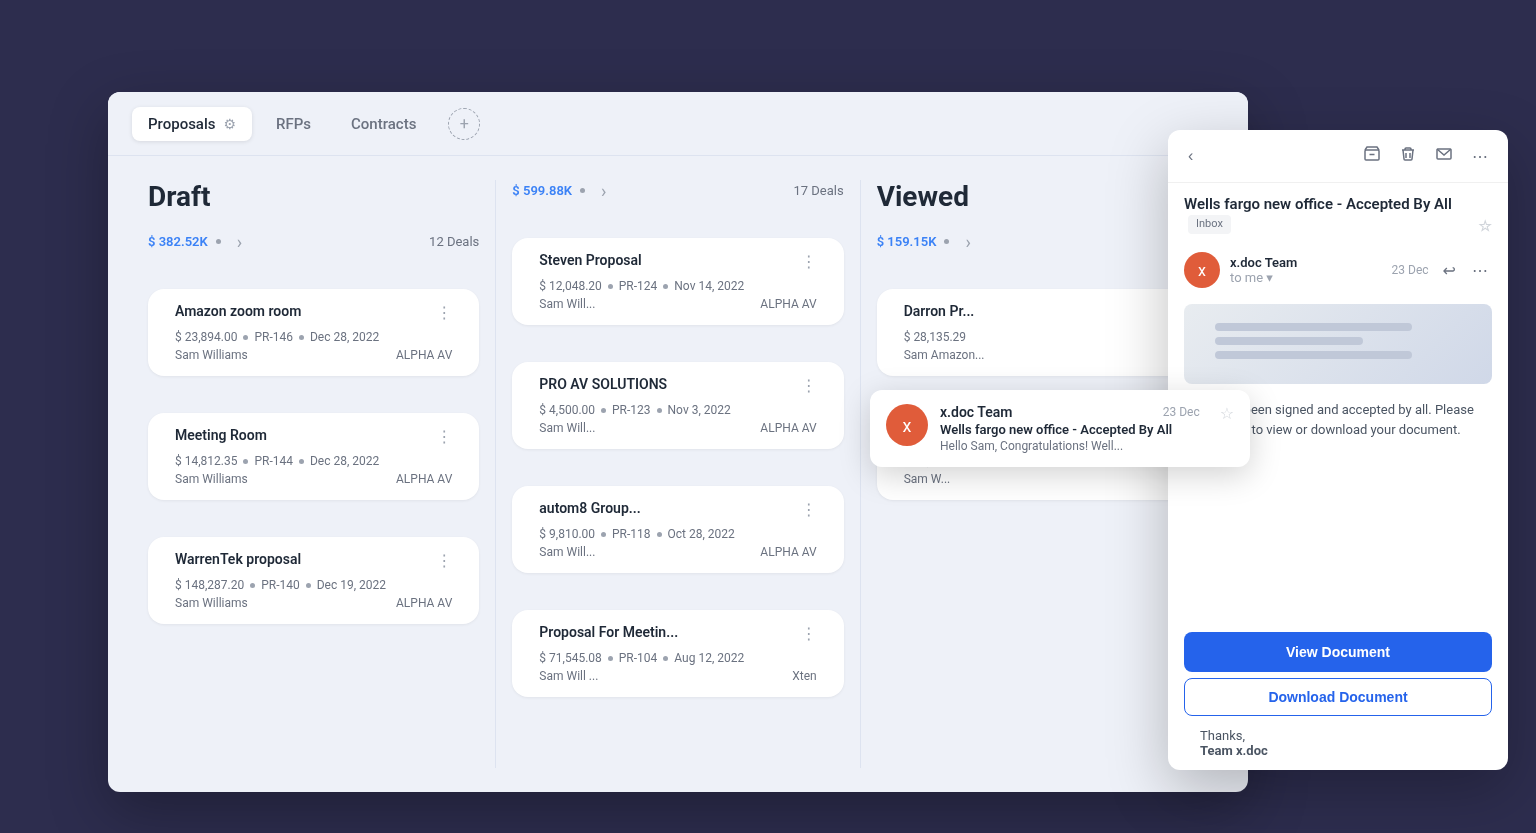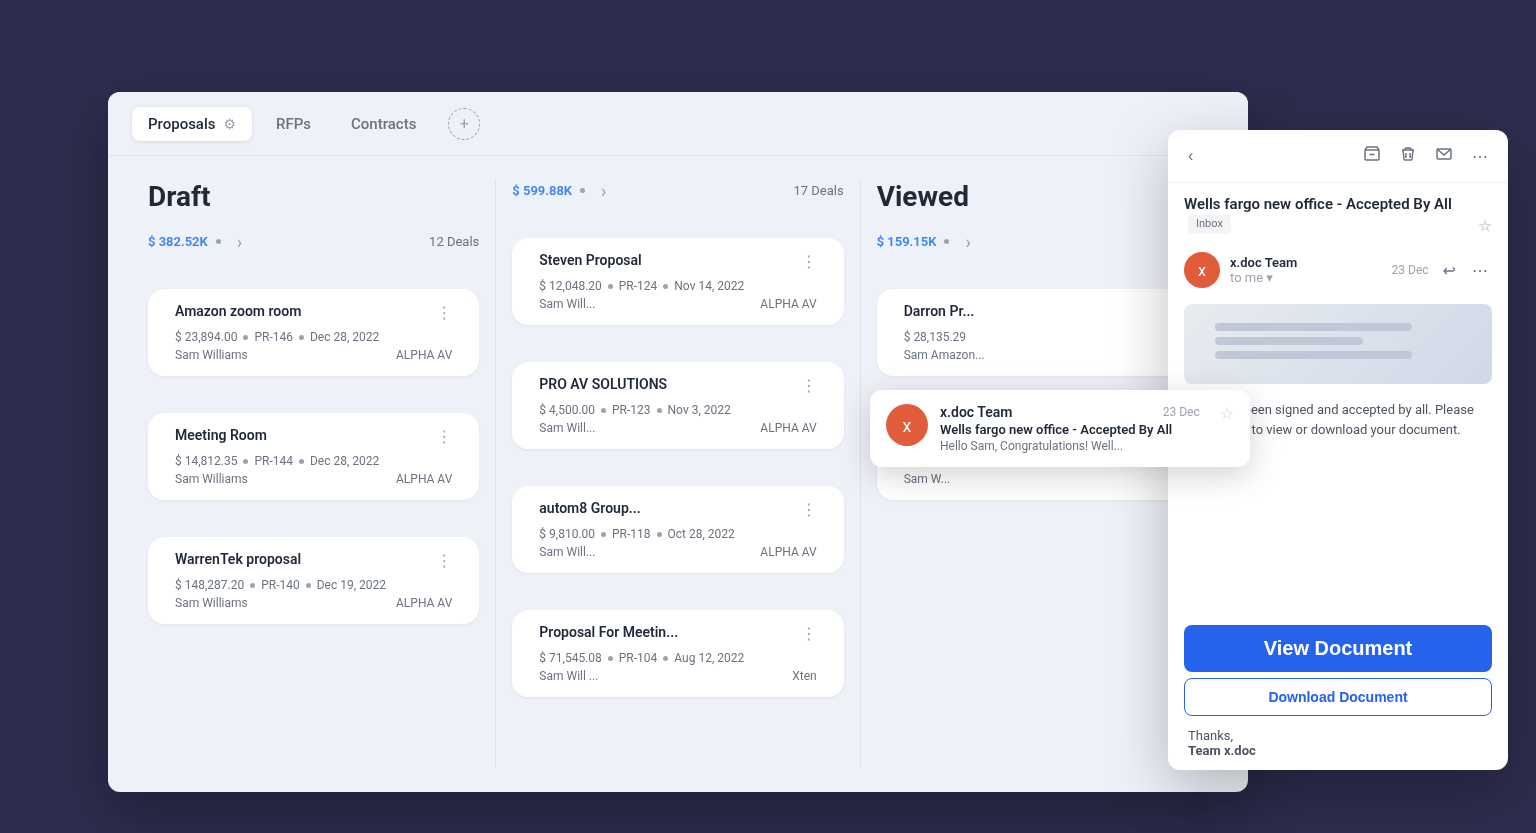--- a/index.html
+++ b/index.html
@@ -323,21 +323,21 @@
       flex: 1;
     }
 
     .view-doc-btn {
       margin: 8px 16px 6px;
       background: #2563eb;
       color: white;
       border: none;
       border-radius: 8px;
       padding: 12px;
-      font-size: 20px;
+      font-size: 14px;
       font-weight: 600;
       cursor: pointer;
       width: calc(100% - 32px);
       text-align: center;
     }
 
     .download-doc-btn {
       margin: 0 16px 8px;
       background: white;
       color: #2563eb;
@@ -345,21 +345,21 @@
       border-radius: 8px;
       padding: 10px;
       font-size: 14px;
       font-weight: 600;
       cursor: pointer;
       width: calc(100% - 32px);
       text-align: center;
     }
 
     .email-signature {
-      padding: 4px 20px 12px;
+      padding: 4px 32px 12px;
       font-size: 13px;
       color: #4b5563;
     }
 
     .email-signature strong {
       font-weight: 700;
     }
 
     
     .notification-popup {

